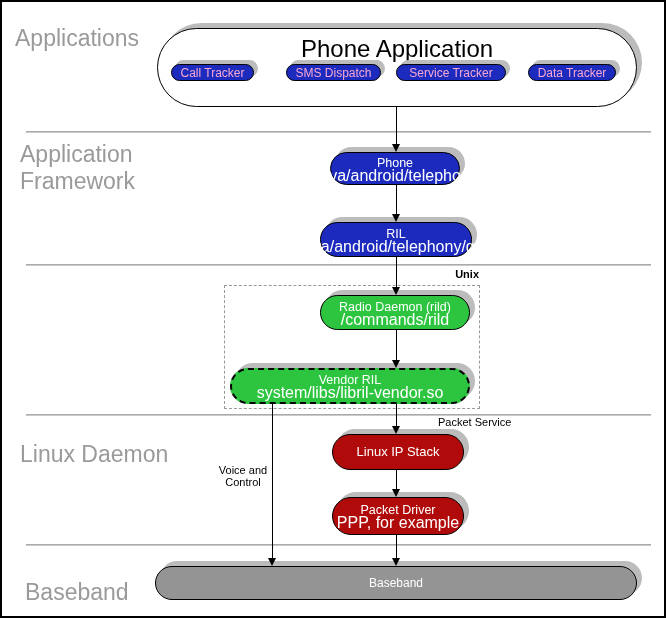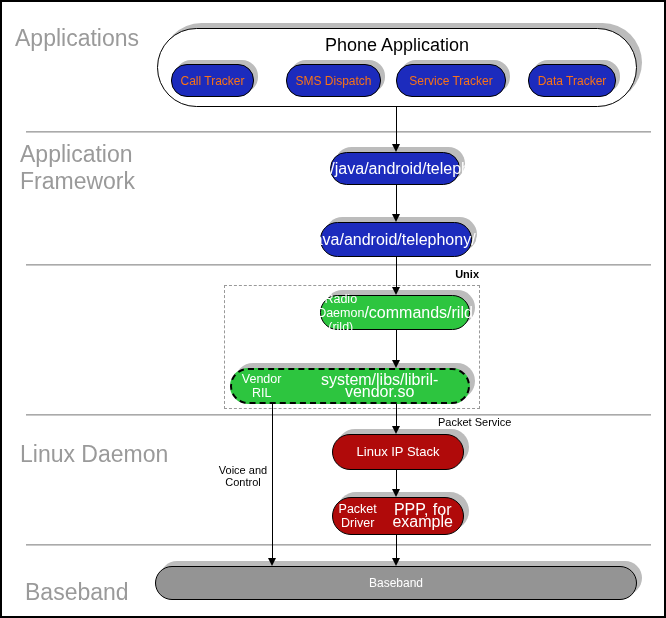--- a/index.html
+++ b/index.html
@@ -12,38 +12,38 @@
     position:absolute; color:#9a9a9a; font-size:23px; line-height:27px;
     white-space:pre-line; letter-spacing:0px;
   }
   .divider{
     position:absolute; left:24px; width:625px; height:2px;
     background:linear-gradient(#9a9a9a,#dadada);
   }
   .stadium{
     position:absolute; box-sizing:border-box; border:1.5px solid #000;
     box-shadow:5px -5px 0 #bcbcbc;
-    display:flex; flex-direction:row; align-items:center; justify-content:center;
+    display:flex; flex-direction:column; align-items:center; justify-content:center;
     color:#fff; text-align:center;
   }
   .stadium .t{font-size:12.5px; line-height:14px;}
   .stadium .s{font-size:16px; line-height:12px;}
   .app-container{
     position:absolute; left:155px; top:26px; width:480px; height:79px;
     border:1px solid #000; border-radius:40px; background:#fff;
     box-shadow:5px -5px 0 #bcbcbc; box-sizing:border-box;
   }
   .app-title{
     position:absolute; left:0; top:6px; width:100%; text-align:center;
-    color:#000; font-size:18px;
+    color:#000; font-size:24px;
   }
   .pill{
-    position:absolute; top:35px; height:33px; border-radius:16px;
+    position:absolute; top:35px; height:17px; border-radius:16px;
     background:#1c2bbd; border:1.5px solid #000; box-sizing:border-box;
-    box-shadow:4px -4px 0 #bcbcbc; color:#f97316; font-size:12px;
+    box-shadow:4px -4px 0 #bcbcbc; color:#f9a8d4; font-size:12px;
     display:flex; align-items:center; justify-content:center;
   }
   .blue{background:#1c2bbd;}
   .green{background:#2dc53f;}
   .red{background:#b00a0a;}
   .graybar{background:#949494;}
   .unix-box{
     position:absolute; left:222px; top:283px; width:256px; height:124px;
     border:1px dashed #999; box-sizing:border-box;
   }

